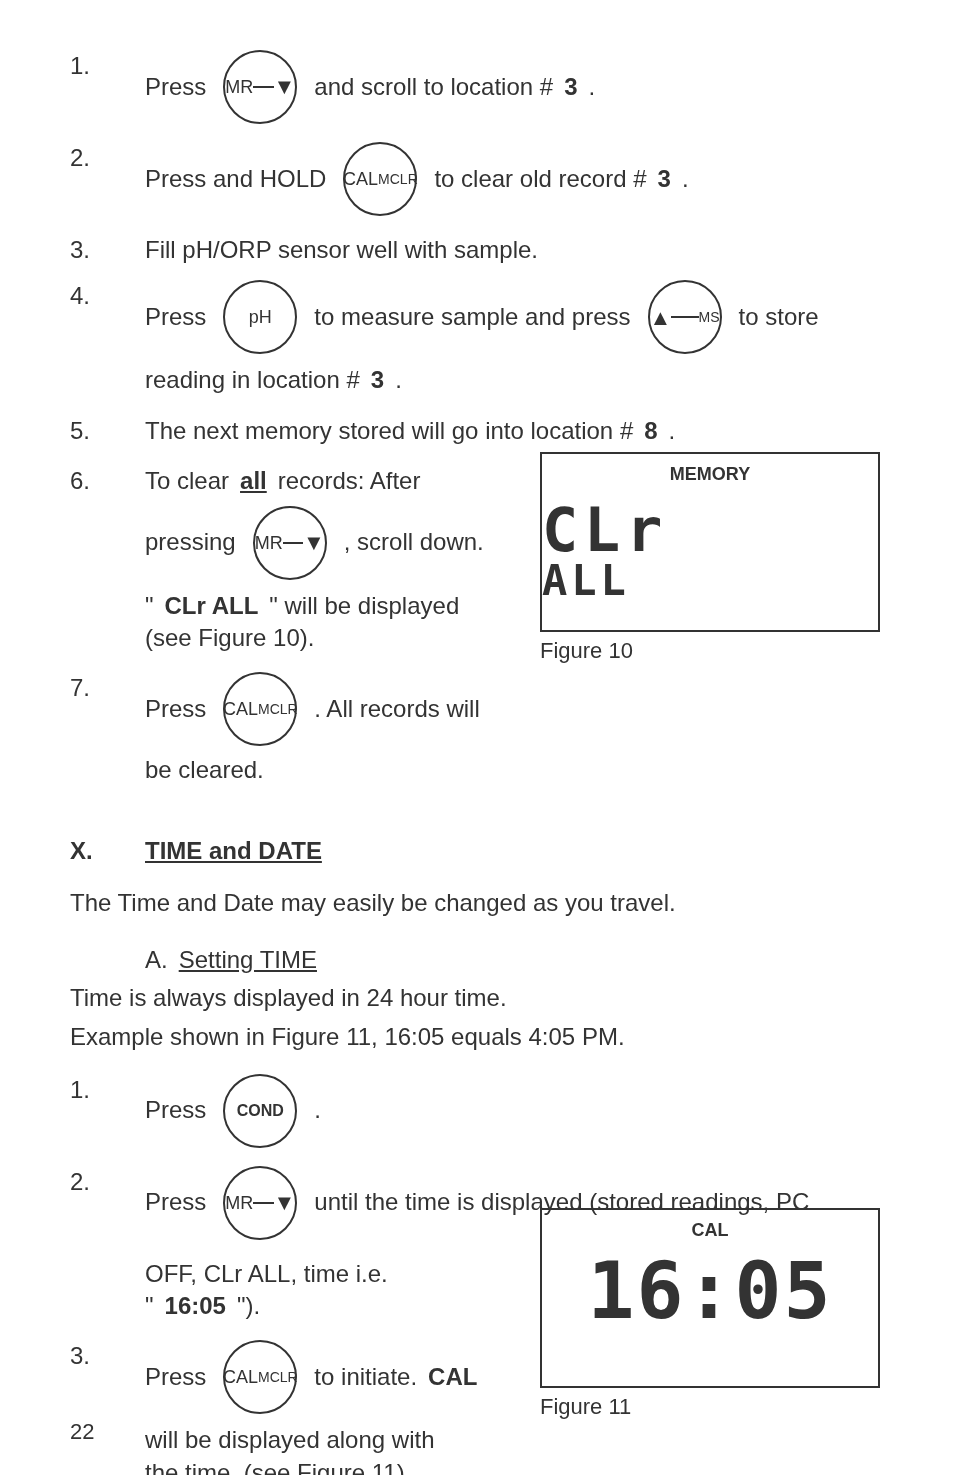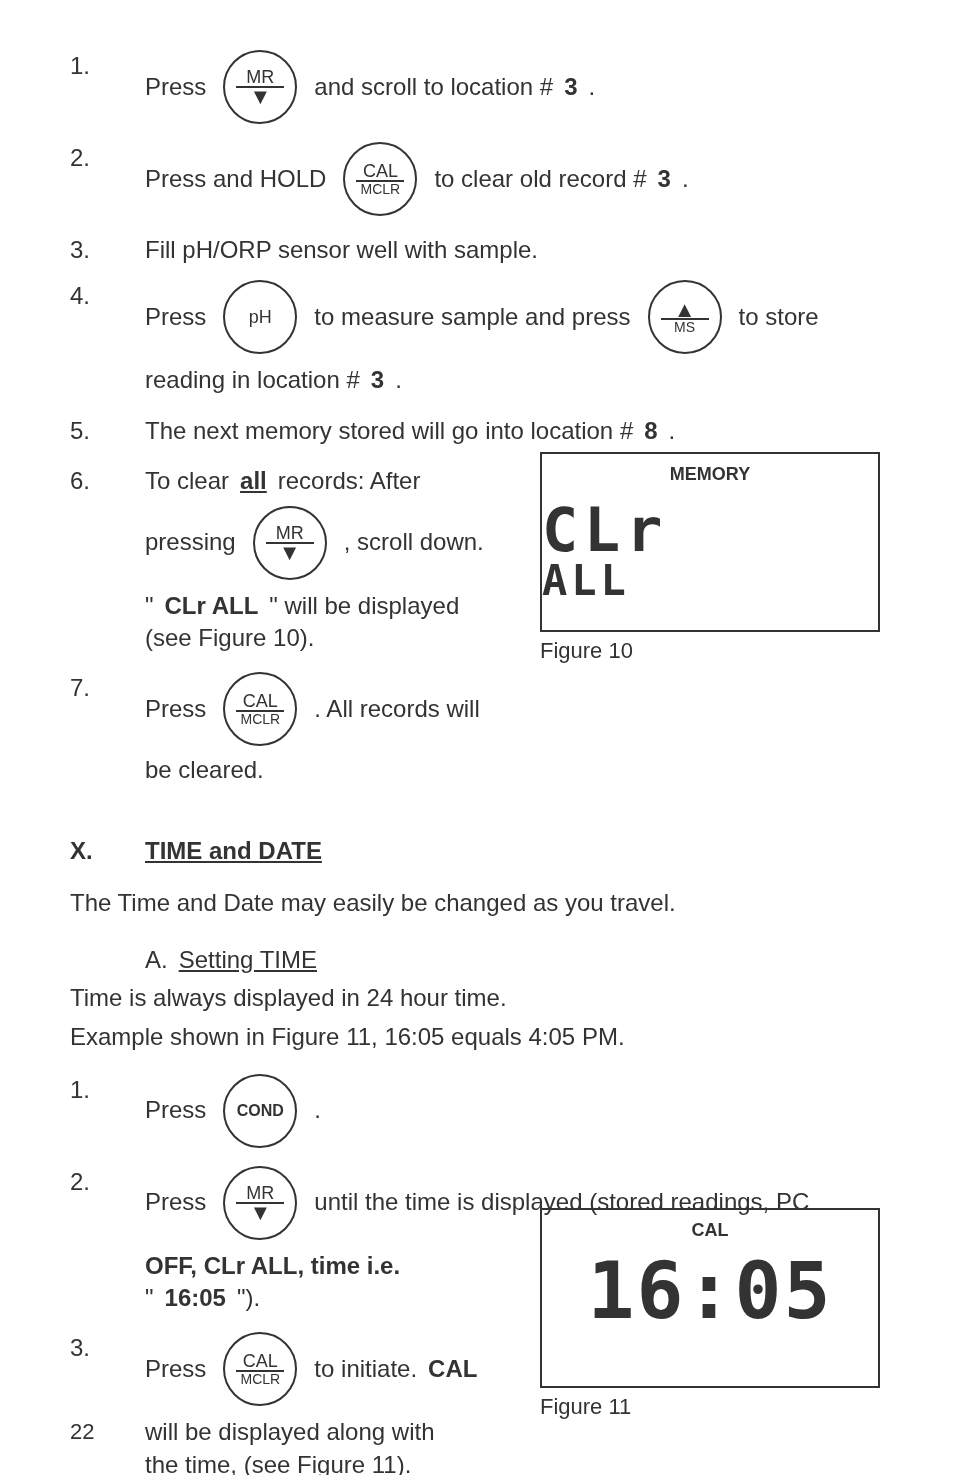--- a/index.html
+++ b/index.html
@@ -13,21 +13,21 @@
     padding: 50px 70px 30px 70px;
     position: relative;
     line-height: 1.35;
   }
   .step { display: flex; align-items: flex-start; margin-bottom: 18px; }
   .step-num { width: 75px; flex-shrink: 0; }
   .step-body { flex: 1; display: flex; flex-wrap: wrap; align-items: center; gap: 0; }
   .step-body > span { vertical-align: middle; }
   .btn {
     display: inline-flex;
-    flex-direction: column;
+    flex-direction: row;
     align-items: center;
     justify-content: center;
     border: 2px solid #333;
     border-radius: 50%;
     width: 74px;
     height: 74px;
     font-size: 18px;
     line-height: 1;
     margin: 0 6px;
     vertical-align: middle;
@@ -224,21 +224,21 @@
   <div class="step-body" style="flex-direction:column; align-items:flex-start;">
     <div class="row-flow">
       <span>Press </span>
       <span class="btn">
         <span class="top">MR</span>
         <span class="hr-line"></span>
         <span class="arrow">▼</span>
       </span>
       <span> until the time is displayed (stored readings, PC</span>
     </div>
-    <div style="margin-top:10px; max-width:360px;font-weight:bold;">OFF, CLr ALL,  time i.e.</div>
+    <div style="margin-top:18px; max-width:360px;">OFF, CLr ALL,  time i.e.</div>
     <div class="row-flow">
       <span>"</span>
       <span class="bold">16:05</span>
       <span>").</span>
     </div>
   </div>
 </div>
 
 <div style="position:absolute; left:540px; top:1208px;">
   <div class="seg-panel" style="position:static; height:180px;">

